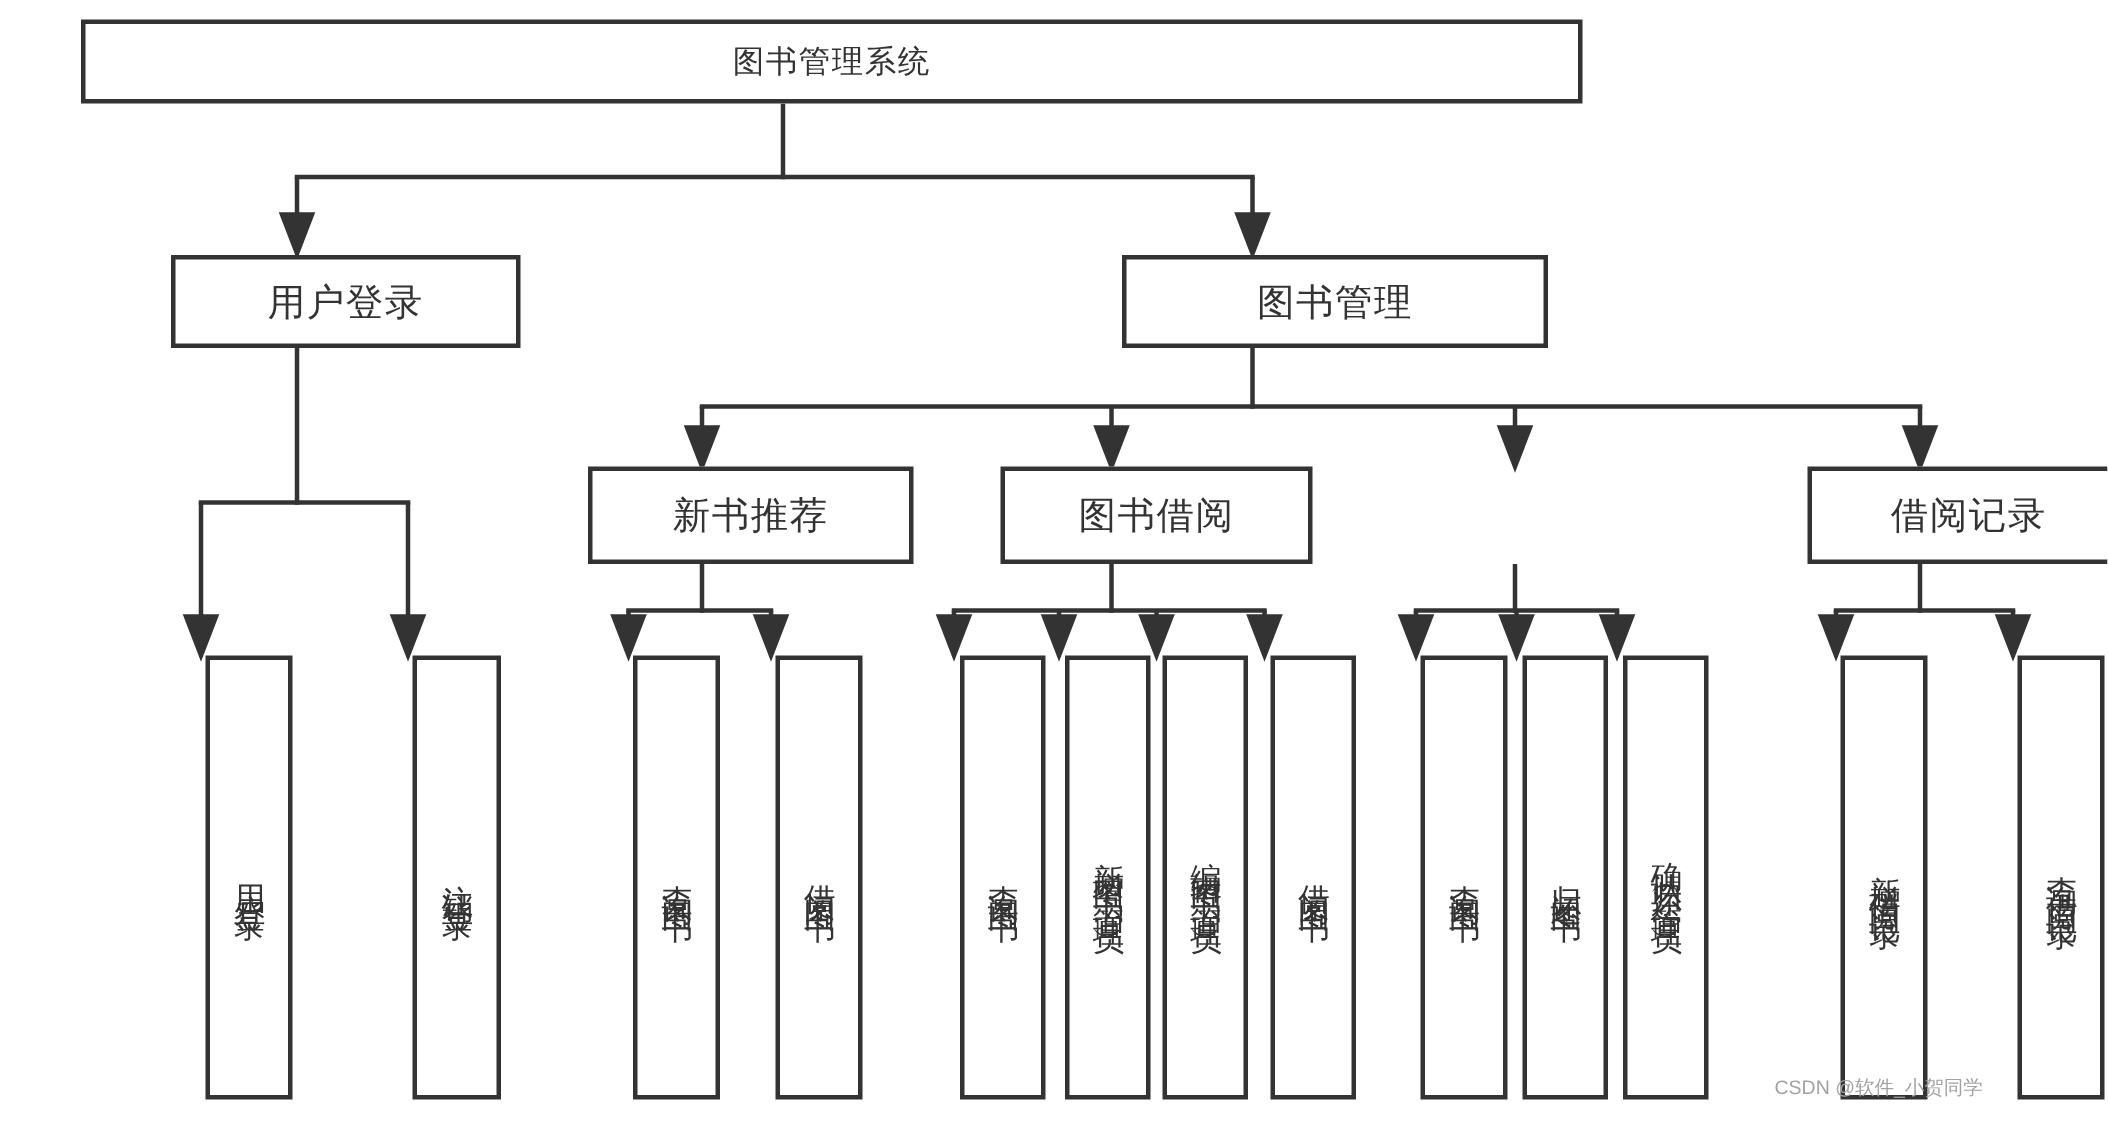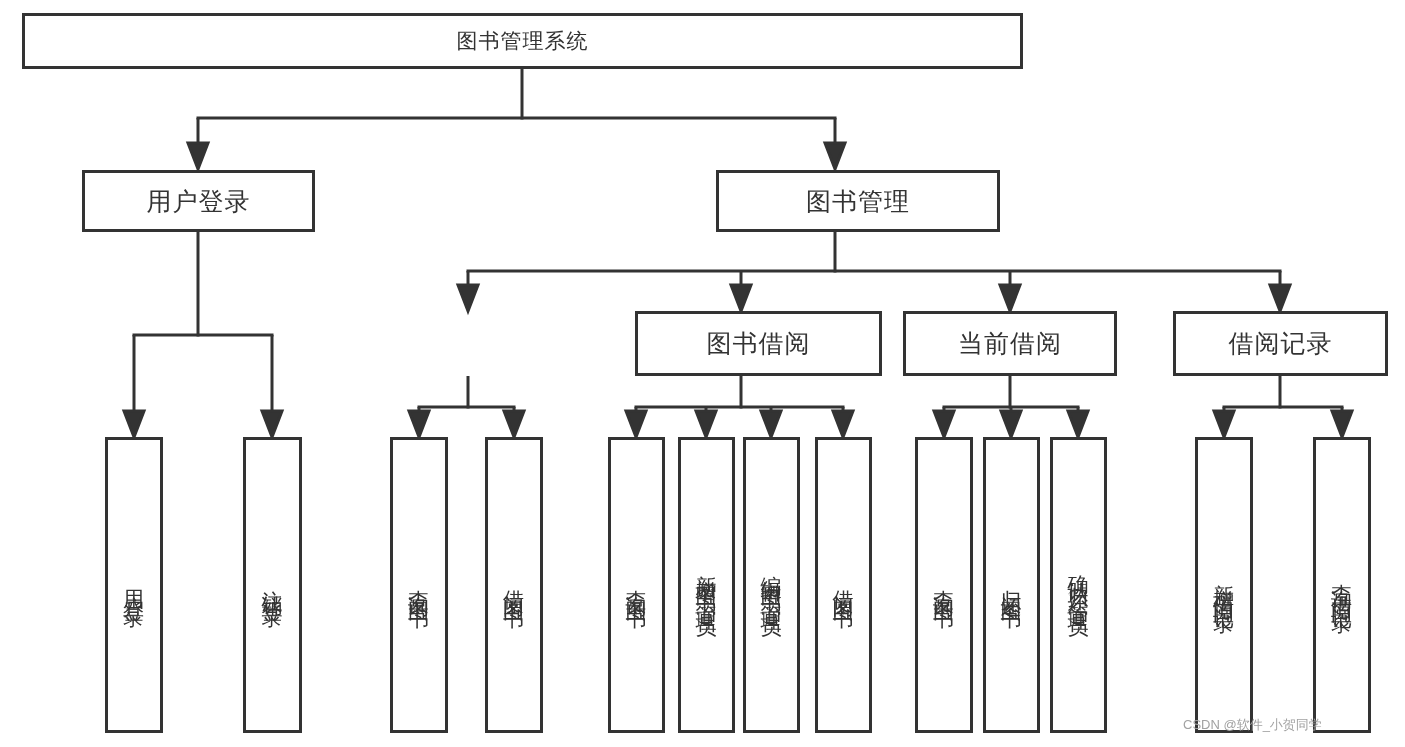--- a/index.html
+++ b/index.html
@@ -19,20 +19,21 @@
   .node {
     position: absolute;
     box-sizing: border-box;
     border: 3px solid #333333;
     background: #ffffff;
     color: #333333;
     display: flex;
     align-items: center;
     justify-content: center;
     text-align: center;
+    margin-left: 32px;
   }
   .node-root { font-size: 21px; letter-spacing: 1px; }
   .node-h { font-size: 25px; letter-spacing: 1px; }
   .node-leaf {
     writing-mode: vertical-rl;
     text-orientation: mixed;
     font-size: 21px;
     letter-spacing: 6px;
     line-height: 1;
   }
@@ -114,22 +115,22 @@
       <line x1="1342" y1="407" x2="1342" y2="414"></line>
       <polygon points="1342,437 1332,411 1352,411"></polygon>
     </g>
   </svg>
 
   <div class="node node-root" style="left:22px; top:13px; width:1001px; height:56px;">图书管理系统</div>
 
   <div class="node node-h" style="left:82px; top:170px; width:233px; height:62px;">用户登录</div>
   <div class="node node-h" style="left:716px; top:170px; width:284px; height:62px;">图书管理</div>
 
-  <div class="node node-h" style="left:635px; top:311px; width:247px; height:65px;">图书借阅</div>
-  <div class="node node-h" style="left:903px; top:311px; width:214px; height:65px;">当前借阅</div>
+  <div class="node node-h" style="left:360px; top:311px; width:217px; height:65px;">新书推荐</div>
+  <div class="node node-h" style="left:635px; top:311px; width:208px; height:65px;">图书借阅</div>
   <div class="node node-h" style="left:1173px; top:311px; width:215px; height:65px;">借阅记录</div>
 
   <div class="node node-leaf" style="left:105px; top:437px; width:58px; height:296px;">用户登录</div>
   <div class="node node-leaf" style="left:243px; top:437px; width:59px; height:296px;">注销登录</div>
 
   <div class="node node-leaf" style="left:390px; top:437px; width:58px; height:296px;">查询图书</div>
   <div class="node node-leaf" style="left:485px; top:437px; width:58px; height:296px;">借阅图书</div>
 
   <div class="node node-leaf" style="left:608px; top:437px; width:57px; height:296px;">查询图书</div>
   <div class="node node-leaf" style="left:678px; top:437px; width:57px; height:296px;">新增图书（管理员）</div>

